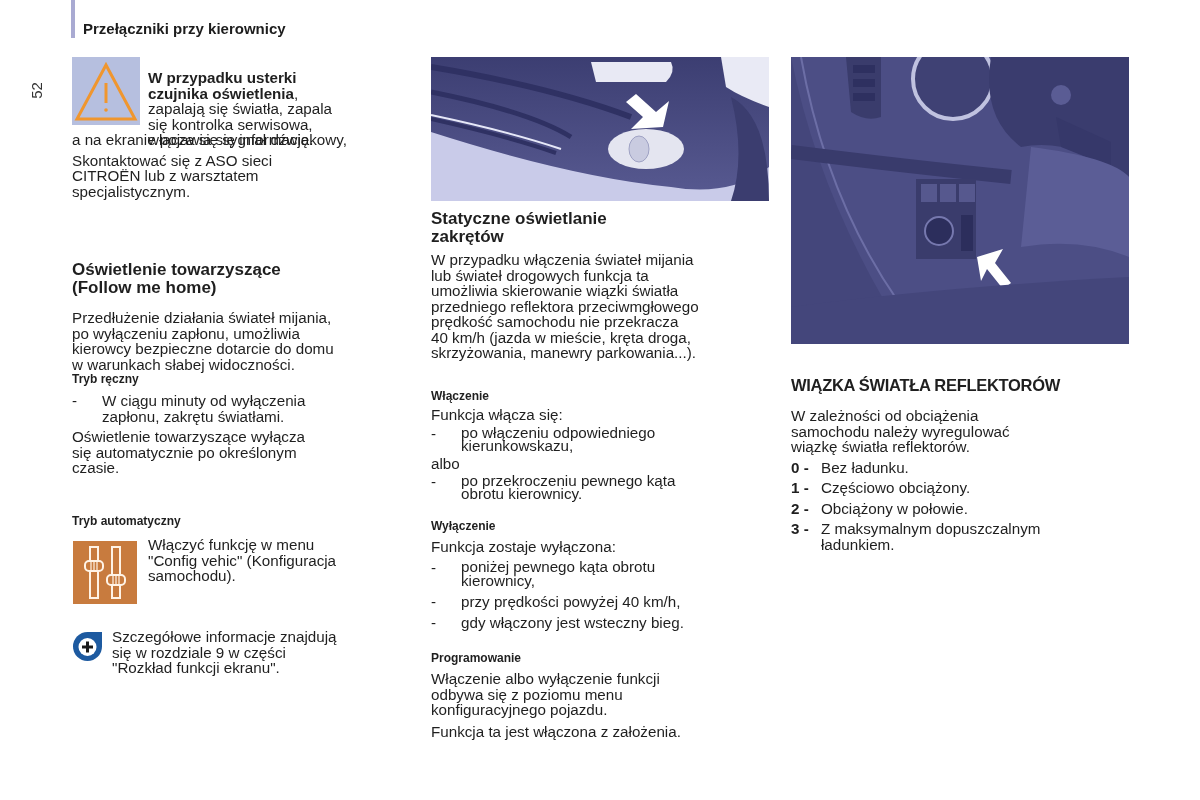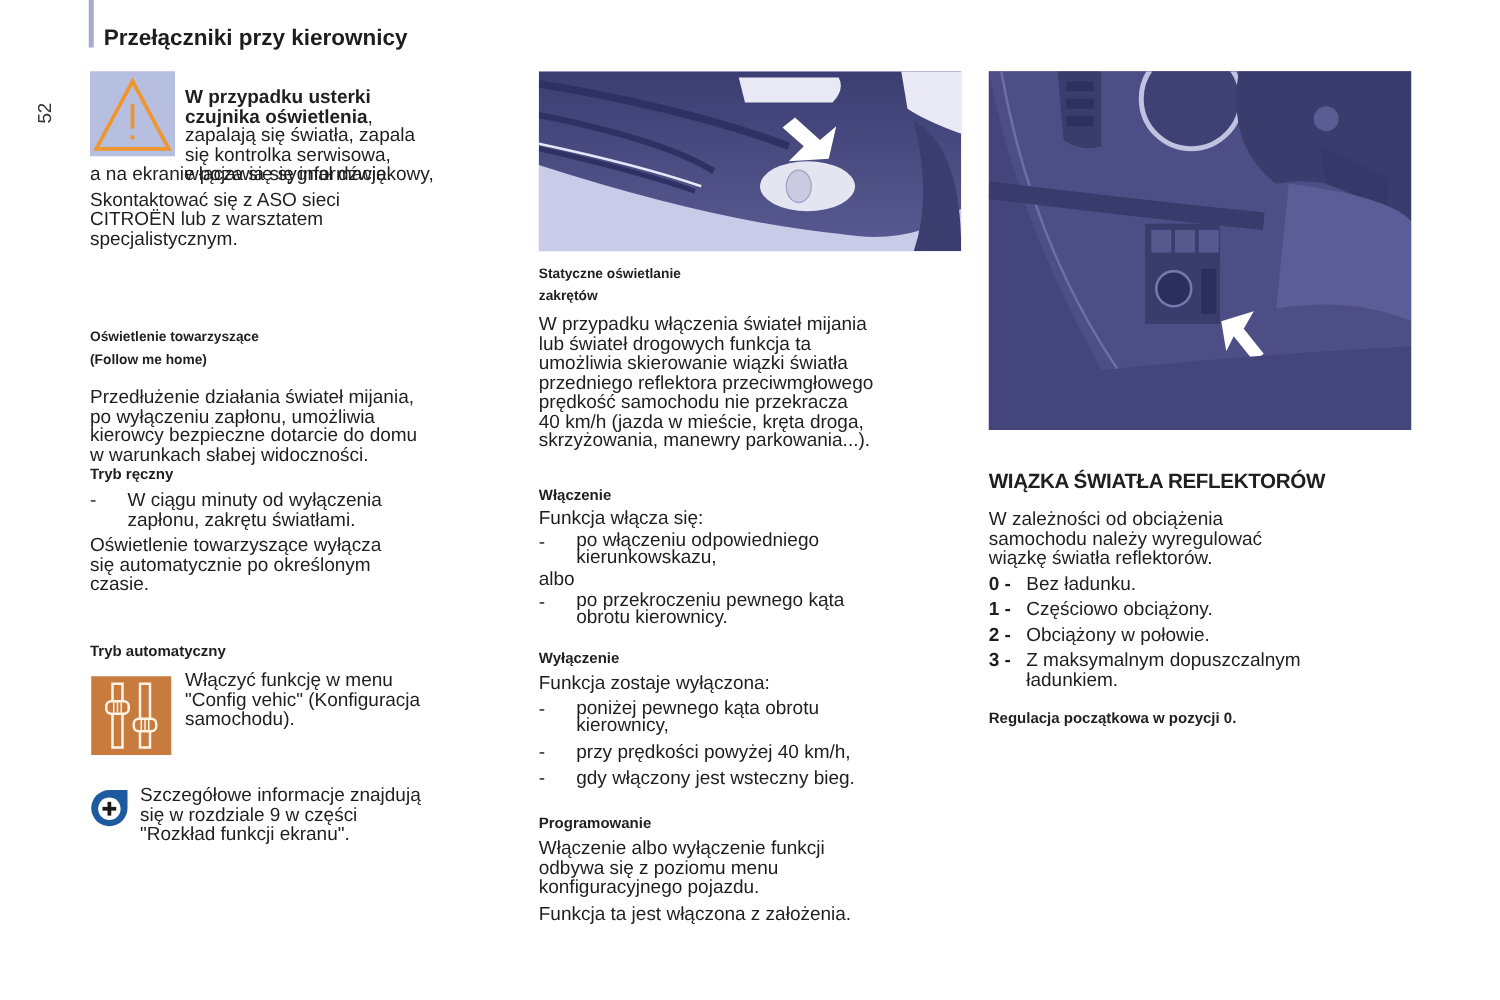--- a/index.html
+++ b/index.html
@@ -3,28 +3,28 @@
 <meta charset="utf-8">
 <style>
   html, body { margin:0; padding:0; }
   body {
     width:1200px; height:800px; position:relative; overflow:hidden;
     background:#ffffff; color:#1a1a1a;
     font-family:"Liberation Sans", sans-serif;
   }
   .abs { position:absolute; }
   .header-bar { left:71px; top:0; width:4px; height:38px; background:#a9aad2; }
-  .header-title { left:83px; top:20px; font-size:18px; font-weight:bold; color:#1d1d1d; }
+  .header-title { left:83px; top:20px; font-size:15px; font-weight:bold; color:#1d1d1d; }
   .page-num {
     left:28px; top:82px; font-size:15px; color:#333;
     transform:rotate(-90deg); transform-origin:center;
   }
   .col { position:absolute; font-size:15.2px; line-height:15.5px; color:#1f1f1f; }
   .col p { margin:0; }
-  .h2 { font-size:11px; font-weight:bold; line-height:18px; color:#1f1f1f; }
+  .h2 { font-size:17px; font-weight:bold; line-height:18px; color:#1f1f1f; }
   .h3 { font-size:12px; font-weight:bold; line-height:16px; color:#1f1f1f; }
   .bul { display:flex; }
   .bul .dash { width:30px; flex:none; }
   .num-item { display:flex; }
   .num-item .n { font-weight:bold; width:30px; flex:none; white-space:pre; }
 
   .warn-icon { left:72px; top:57px; width:68px; height:68px; background:#b6bfdf; }
   .slider-icon { left:73px; top:541px; width:64px; height:63px; background:#c87b3e; }
   .info-icon { left:72px; top:631px; width:31px; height:31px; }
 
@@ -266,14 +266,13 @@
   </div>
   <div style="height:5px"></div>
   <div class="num-item">
     <span class="n">3 -</span>
     <div>
       <p>Z maksymalnym dopuszczalnym</p>
       <p>ładunkiem.</p>
     </div>
   </div>
   <div style="height:14px"></div>
-  <p class="h3">Regulacja początkowa w pozycji 0.</p>
 </div>
 
 </body></html>

